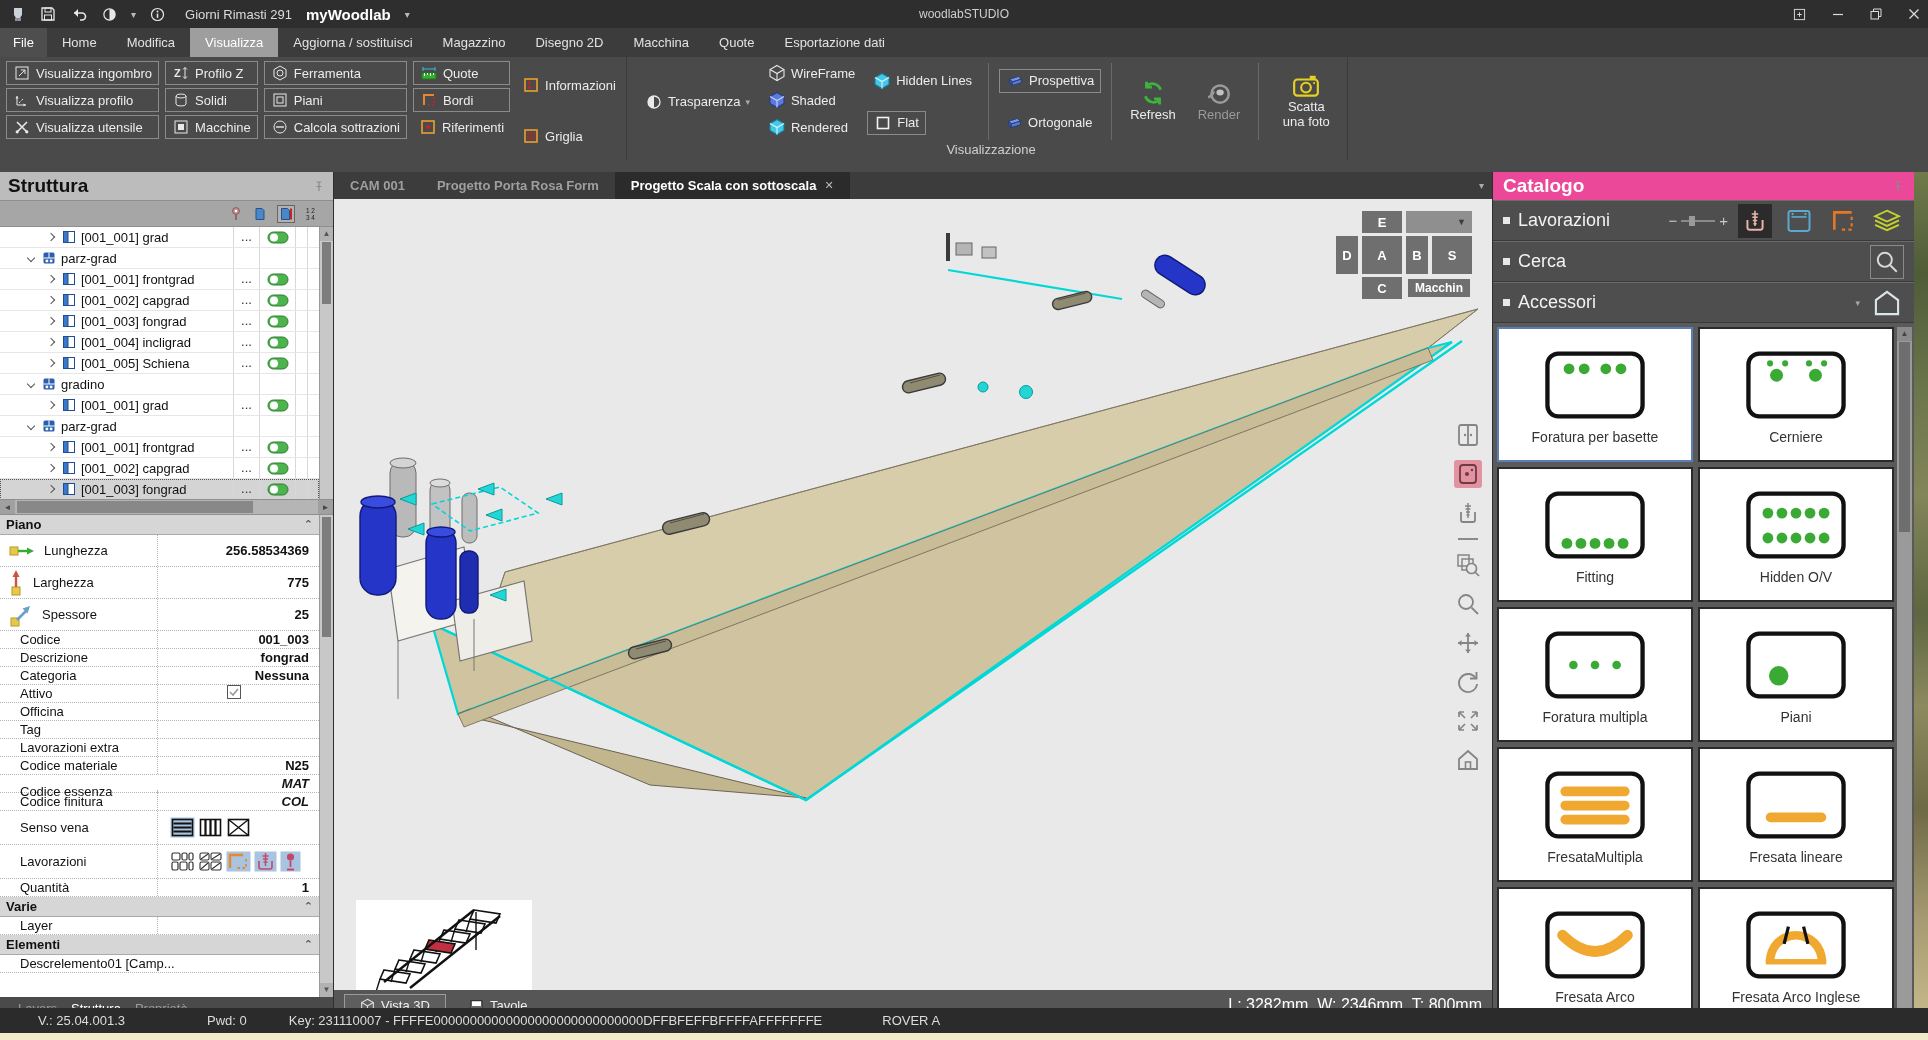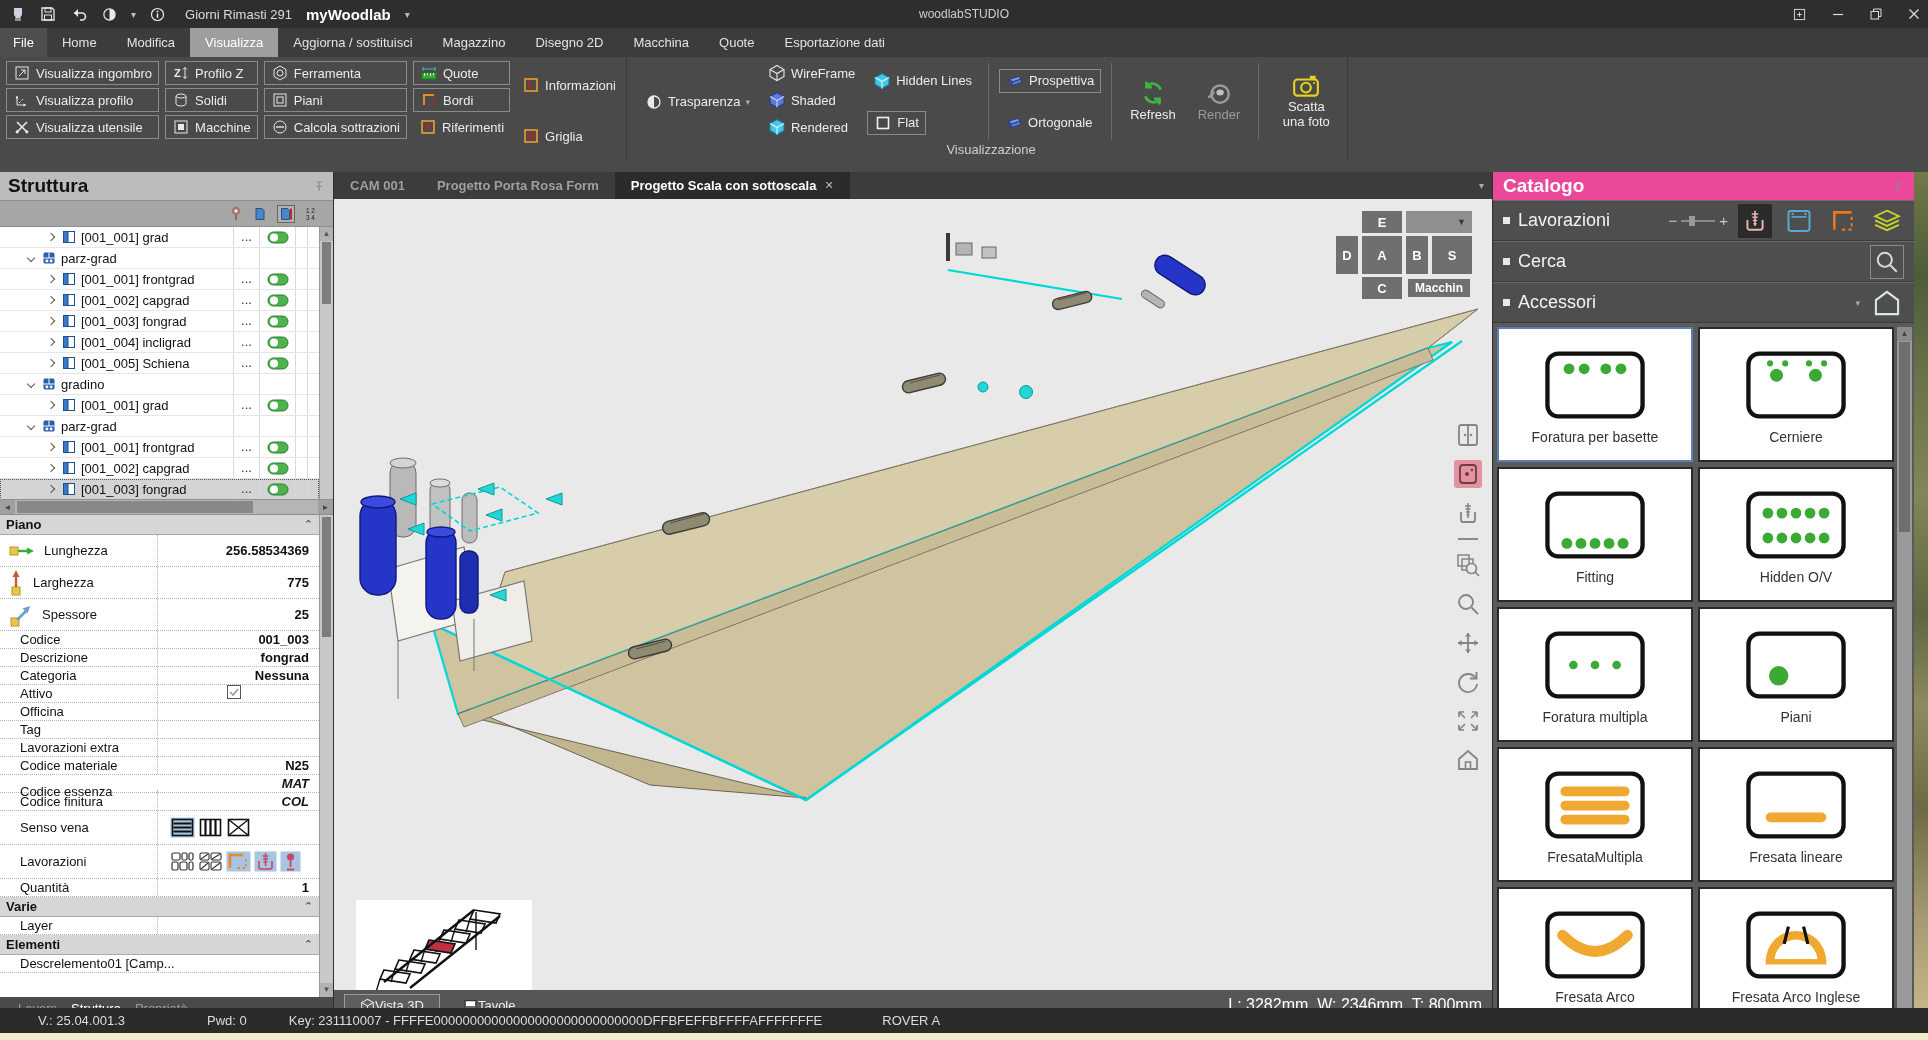--- a/index.html
+++ b/index.html
@@ -110,21 +110,21 @@
   .vb.mach{border:2px solid #e8e8e8;font-size:12px;}
   
   #vtools{position:absolute;right:10px;top:222px;display:flex;flex-direction:column;align-items:center;gap:11px;z-index:5;}
   #vtools .vt{width:28px;height:28px;display:flex;align-items:center;justify-content:center;}
   #vtools .vt.pink{background:#e2939f;border-radius:3px;}
   #vtools .vt-sep{width:20px;height:2px;background:#8a8a8a;}
   
   #thumb{position:absolute;left:22px;bottom:0;width:176px;height:90px;background:#fff;z-index:4;}
   
   #vbottom{height:30px;background:#565656;display:flex;align-items:center;padding:0 10px;gap:8px;}
-  .vbt{display:flex;align-items:center;color:#f0f0f0;font-size:13px;padding:3px 15px;}
+  .vbt{display:flex;align-items:center;gap:6px;color:#f0f0f0;font-size:13px;padding:3px 15px;}
   .vbt.boxed{border:1px solid #9a9a9a;background:#5e5e5e;}
   #vbottom .dims{margin-left:auto;color:#fff;font-size:16px;white-space:pre;}
 
   
   #rpanel{position:absolute;left:1492px;top:0;width:422px;height:100%;background:#575757;display:flex;flex-direction:column;border-left:1px solid #2e2e2e;}
   .cat-head{height:28px;background:#ec4899;display:flex;align-items:center;padding:0 10px;font-size:19px;font-weight:bold;color:#fff;}
   .cat-head .pin{margin-left:auto;}
   .cat-row{height:41px;background:#4e4e4e;border-top:1px solid #6a6a6a;border-bottom:1px solid #3a3a3a;
            display:flex;align-items:center;padding:0 10px;color:#f2f2f2;font-size:18px;gap:8px;}
   .cat-row .bullet{width:7px;height:7px;background:#e8e8e8;flex:none;}

